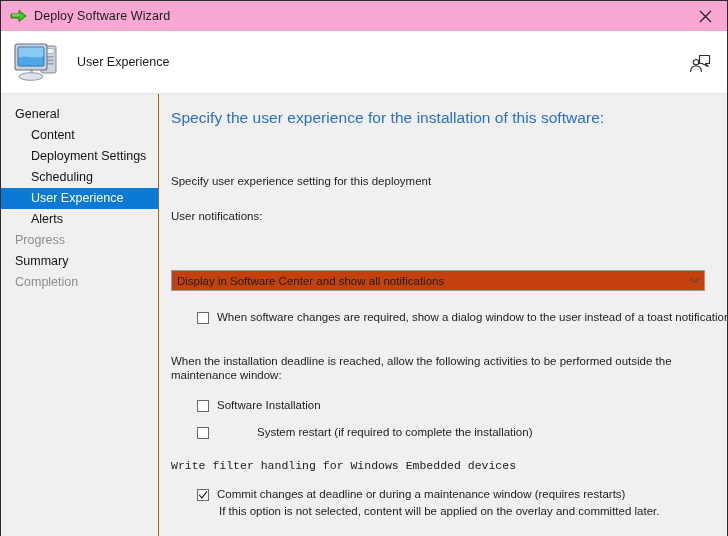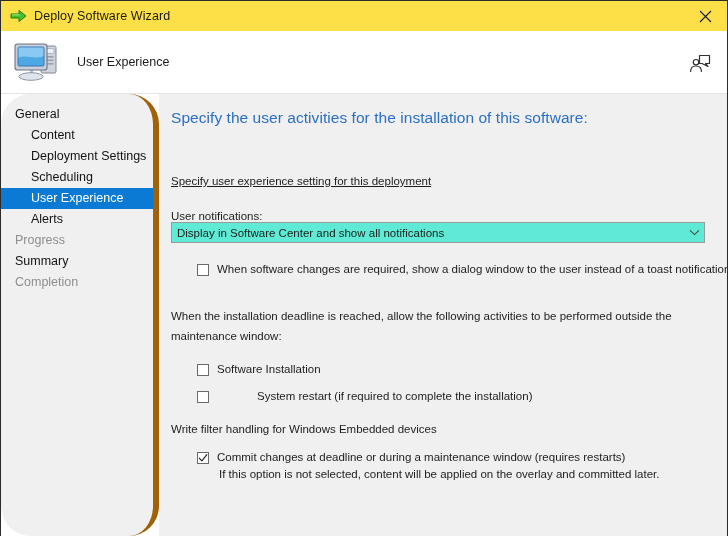--- a/index.html
+++ b/index.html
@@ -25,21 +25,21 @@
     background: #ffffff;
     display: flex;
     flex-direction: column;
     overflow: hidden;
   }
 
   
   .titlebar {
     height: 30px;
     min-height: 30px;
-    background: #fde047;
+    background: #f9a8d4;
     display: flex;
     align-items: center;
     padding-left: 8px;
     position: relative;
   }
   .titlebar-icon {
     width: 18px;
     height: 16px;
     margin-right: 7px;
     display: flex;
@@ -106,24 +106,23 @@
     flex: 1 1 auto;
     display: flex;
     min-height: 0;
     border-top: 1px solid #e4e4e4;
   }
 
   .sidebar {
     width: 158px;
     flex: 0 0 158px;
     background: #f0f0f0;
-    border-right: 6px solid #a16207;
+    border-right: 1px solid #a16207;
     padding-top: 10px;
     box-sizing: border-box;
-    border-radius: 30px;
   }
   .nav-item {
     height: 21px;
     line-height: 21px;
     font-size: 12.5px;
     color: #131313;
     padding-left: 14px;
     white-space: nowrap;
     cursor: default;
   }
@@ -154,38 +153,38 @@
     margin: 15px 0 0 0;
     padding: 0;
     font-weight: normal;
     letter-spacing: .05px;
   }
 
   .intro-text {
     font-size: 11.5px;
     color: #1d1d1d;
     margin-top: 48px;
-    text-decoration: underline;
   }
 
   .field-label {
     font-size: 11.5px;
     color: #1d1d1d;
     margin-top: 23px;
   }
 
   .select-wrap {
     position: relative;
     height: 21px;
-    background: #5eead4;
+    background: #c2410c;
     border: 1px solid #9a9a9a;
     box-sizing: border-box;
     display: flex;
     align-items: center;
     cursor: default;
+    margin-top: 48px;
   }
   .select-value {
     font-size: 11.5px;
     color: #1d1d1d;
     padding-left: 5px;
     white-space: nowrap;
     overflow: hidden;
   }
   .select-arrow {
     position: absolute;
@@ -218,27 +217,28 @@
   .cb-label {
     font-size: 11.5px;
     color: #1d1d1d;
     margin-left: 8px;
     white-space: nowrap;
   }
 
   .para {
     font-size: 11.5px;
     color: #1d1d1d;
-    line-height: 20px;
+    line-height: 14px;
     max-width: 517px;
   }
 
   .section-label {
     font-size: 11.5px;
     color: #1d1d1d;
+    font-family: Liberation Mono, monospace;
   }
 
   .hint {
     font-size: 11.5px;
     color: #1d1d1d;
     margin-left: 48px;
   }
 
   .mt-14 { margin-top: 14px; gap: 40px; }
   .mt-20 { margin-top: 20px; }
@@ -304,21 +304,21 @@
       <div class="nav-item child">Scheduling</div>
       <div class="nav-item child selected">User Experience</div>
       <div class="nav-item child">Alerts</div>
       <div class="nav-item disabled">Progress</div>
       <div class="nav-item">Summary</div>
       <div class="nav-item disabled">Completion</div>
     </div>
 
     <div class="content">
 
-      <h1 class="content-title">Specify the user activities for the installation of this software:</h1>
+      <h1 class="content-title">Specify the user experience for the installation of this software:</h1>
 
       <div class="intro-text">Specify user experience setting for this deployment</div>
 
       <div class="field-label">User notifications:</div>
 
       <div class="select-wrap">
         <span class="select-value">Display in Software Center and show all notifications</span>
         <span class="select-arrow">
           <svg width="11" height="7" viewBox="0 0 11 7">
             <path d="M1 1.4 L5.5 5.6 L10 1.4" stroke="#4a4a4a" stroke-width="1.1" fill="none"></path>

